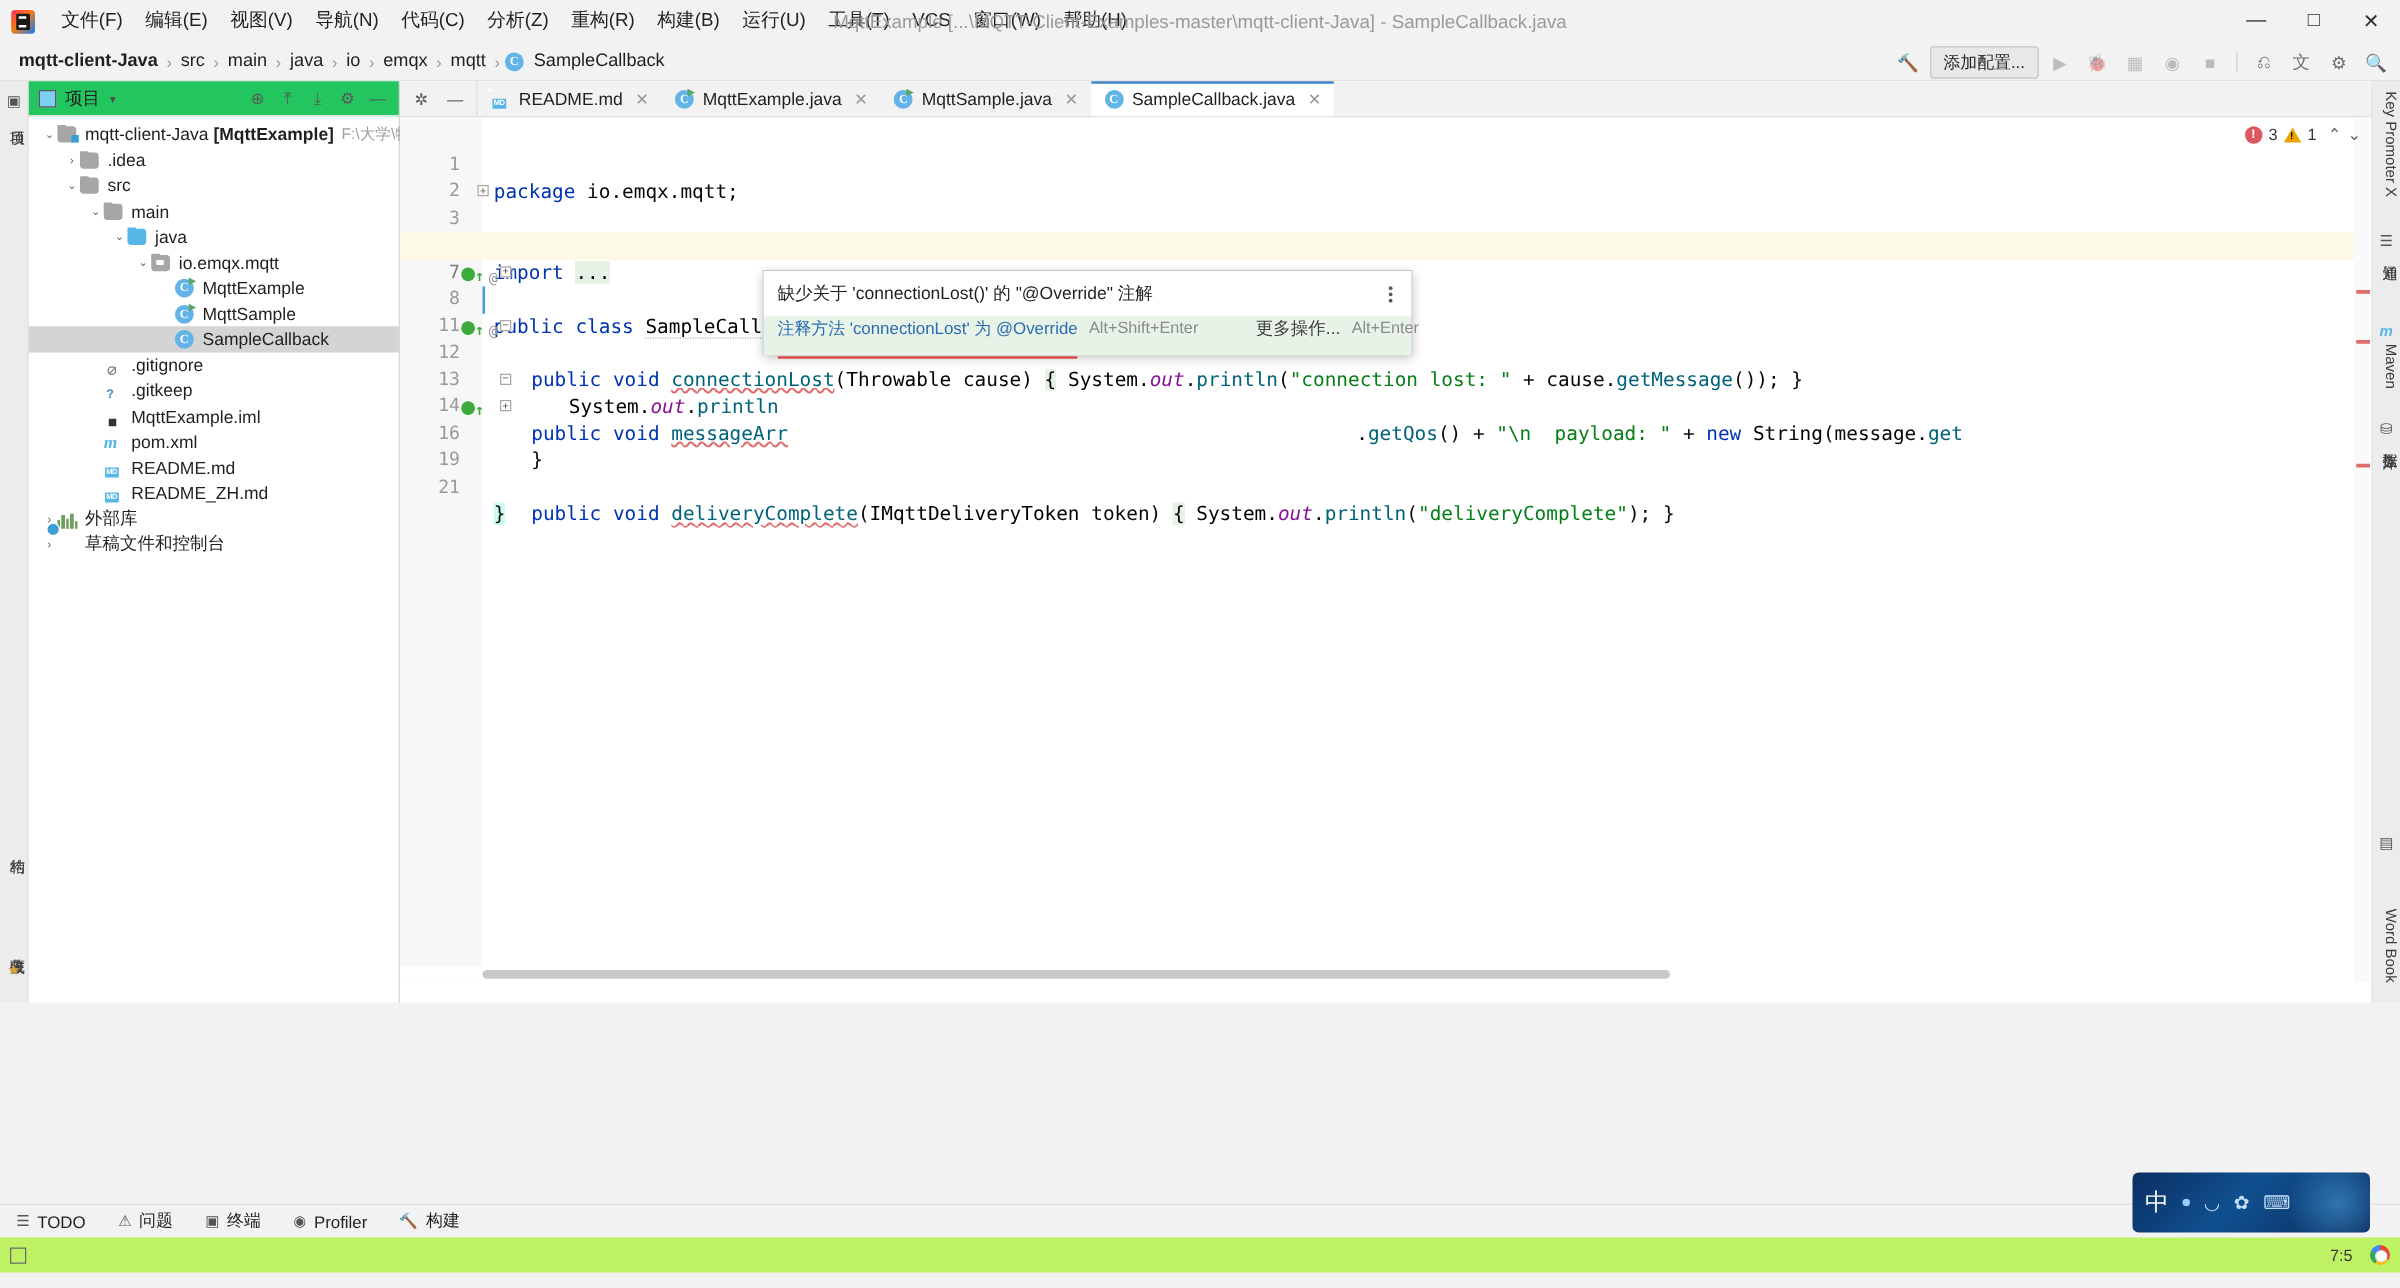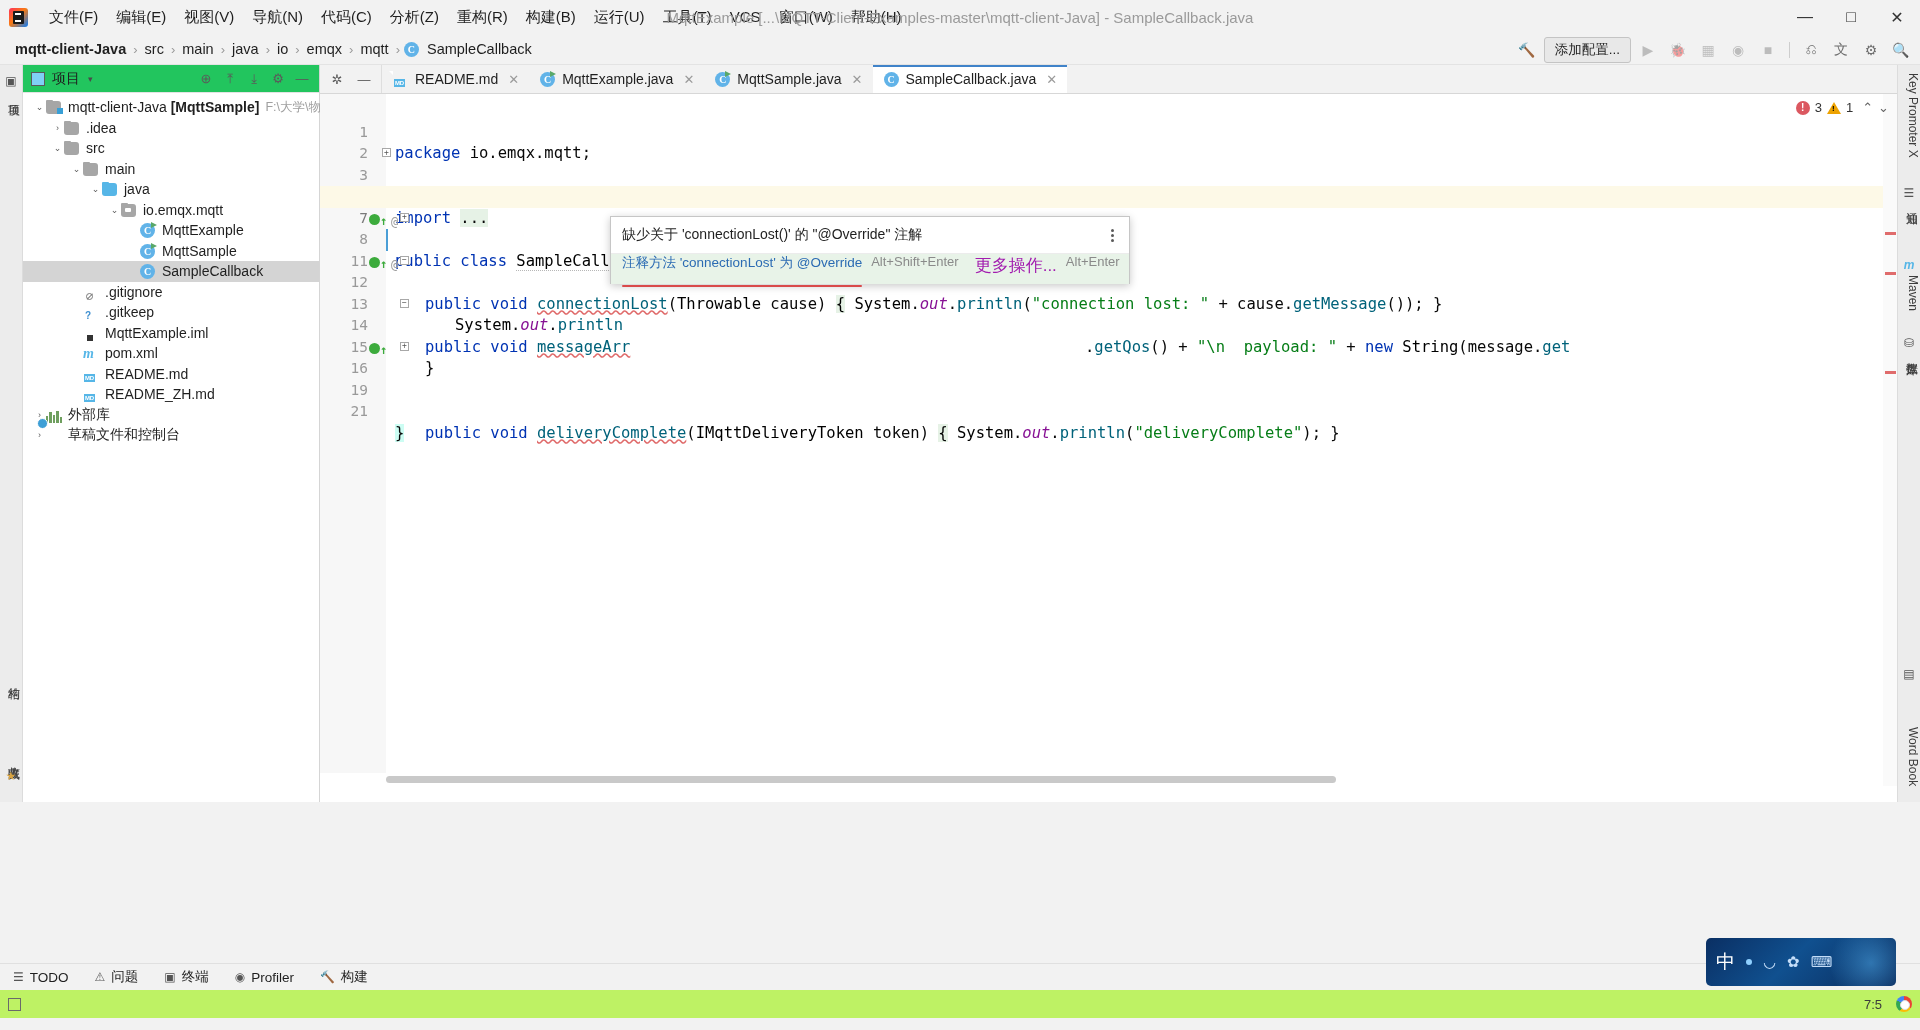--- a/index.html
+++ b/index.html
@@ -298,21 +298,21 @@
   .popup-body {
     height: 30px; background: #e8f3e8; display: flex; padding-left: 11px; gap: 0px;
     font-size: 13.5px;
   }
   .popup-action { color: #2b6bb3; text-decoration: none; position: relative; white-space: nowrap; }
   .popup-action::after {
     content: ""; position: absolute; left: 0; right: 0; bottom: -3px; height: 2px;
     background: #d94a4a; border-radius: 2px;
   }
   .popup-short { color: #8a8a8a; font-size: 13px; margin-left: 9px; white-space: nowrap; }
-  .popup-more { color: #a21caf; font-size: 17px; margin-left: 16px; white-space: nowrap; }
+  .popup-more { color: #404040; font-size: 14px; margin-left: 46px; white-space: nowrap; }
   .popup-more2 { color: #8a8a8a; font-size: 13px; margin-left: 9px; white-space: nowrap; }
 
   
   .bottombar {
     position: absolute; left: 0; bottom: 28px; width: 1920px; height: 27px;
     background: #f2f2f2; display: flex; align-items: center; border-top: 1px solid #e0e0e0;
   }
   .bt {
     display: flex; align-items: center; gap: 6px; padding: 0 13px; font-size: 13.5px; color: #1f1f1f;
     white-space: nowrap;
@@ -455,21 +455,21 @@
       </div>
     </div>
 
     <div class="tree">
 
       <div class="node" style="padding-left:10px">
         <span class="arrow">⌄</span>
         <span class="n-ico">
             <span class="ic-folder module" style="display:block;width:15px"></span>
           </span>
-        <span class="n-label"><span>mqtt-client-Java</span> <b>[MqttSample]</b></span>
+        <span class="n-label"><span>mqtt-client-Java</span> <b>[MqttExample]</b></span>
         <span class="n-path">F:\大学\物</span>
       </div>
 
       <div class="node" style="padding-left:28px">
         <span class="arrow">›</span>
         <span class="n-ico">
             <span class="ic-folder" style="display:block;width:15px"></span>
           </span>
         <span class="n-label">.idea</span>
       </div>
@@ -693,23 +693,20 @@
           <span class="code-txt" style="left:135px"><span class="cls">System</span><span class="plain">.</span><span class="stat">out</span><span class="plain">.</span><span class="fn">println</span></span>
           <span class="code-txt" style="left:765px"><span class="plain">.</span><span class="fn">getQos</span><span class="plain">() + </span><span class="str">"\n  payload: "</span> <span class="plain">+ </span><span class="kw">new</span> <span class="cls">String</span><span class="plain">(message.</span><span class="fn">get</span></span>
         </div>
 
         <div class="cl">
           <span class="ln">14</span>
           <span class="gmark" style="left:80px;top:5px"><span class="fold-box">−</span></span>
           <span class="code-txt" style="left:105px"><span class="plain">}</span></span>
         </div>
 
-        <div class="cl">
-          <span class="ln">15</span>
-        </div>
 
         <div class="cl">
           <span class="ln">16</span>
           <span class="gmark" style="left:49px;top:4px">
             <span class="impl-ico" style="position:absolute;left:0;top:2px"></span>
             <span class="impl-arrow" style="position:absolute;left:11px;top:-1px">↑</span>
           </span>
           <span class="gmark" style="left:80px;top:5px"><span class="fold-box">+</span></span>
           <span class="code-txt" style="left:105px"><span class="kw">public void</span> <span class="fn err-underline">deliveryComplete</span><span class="plain">(</span><span class="cls">IMqttDeliveryToken</span> <span class="plain">token)</span> <span class="fold-hl">{</span> <span class="cls">System</span><span class="plain">.</span><span class="stat">out</span><span class="plain">.</span><span class="fn">println</span><span class="plain">(</span><span class="str">"deliveryComplete"</span><span class="plain">); }</span></span>
         </div>

